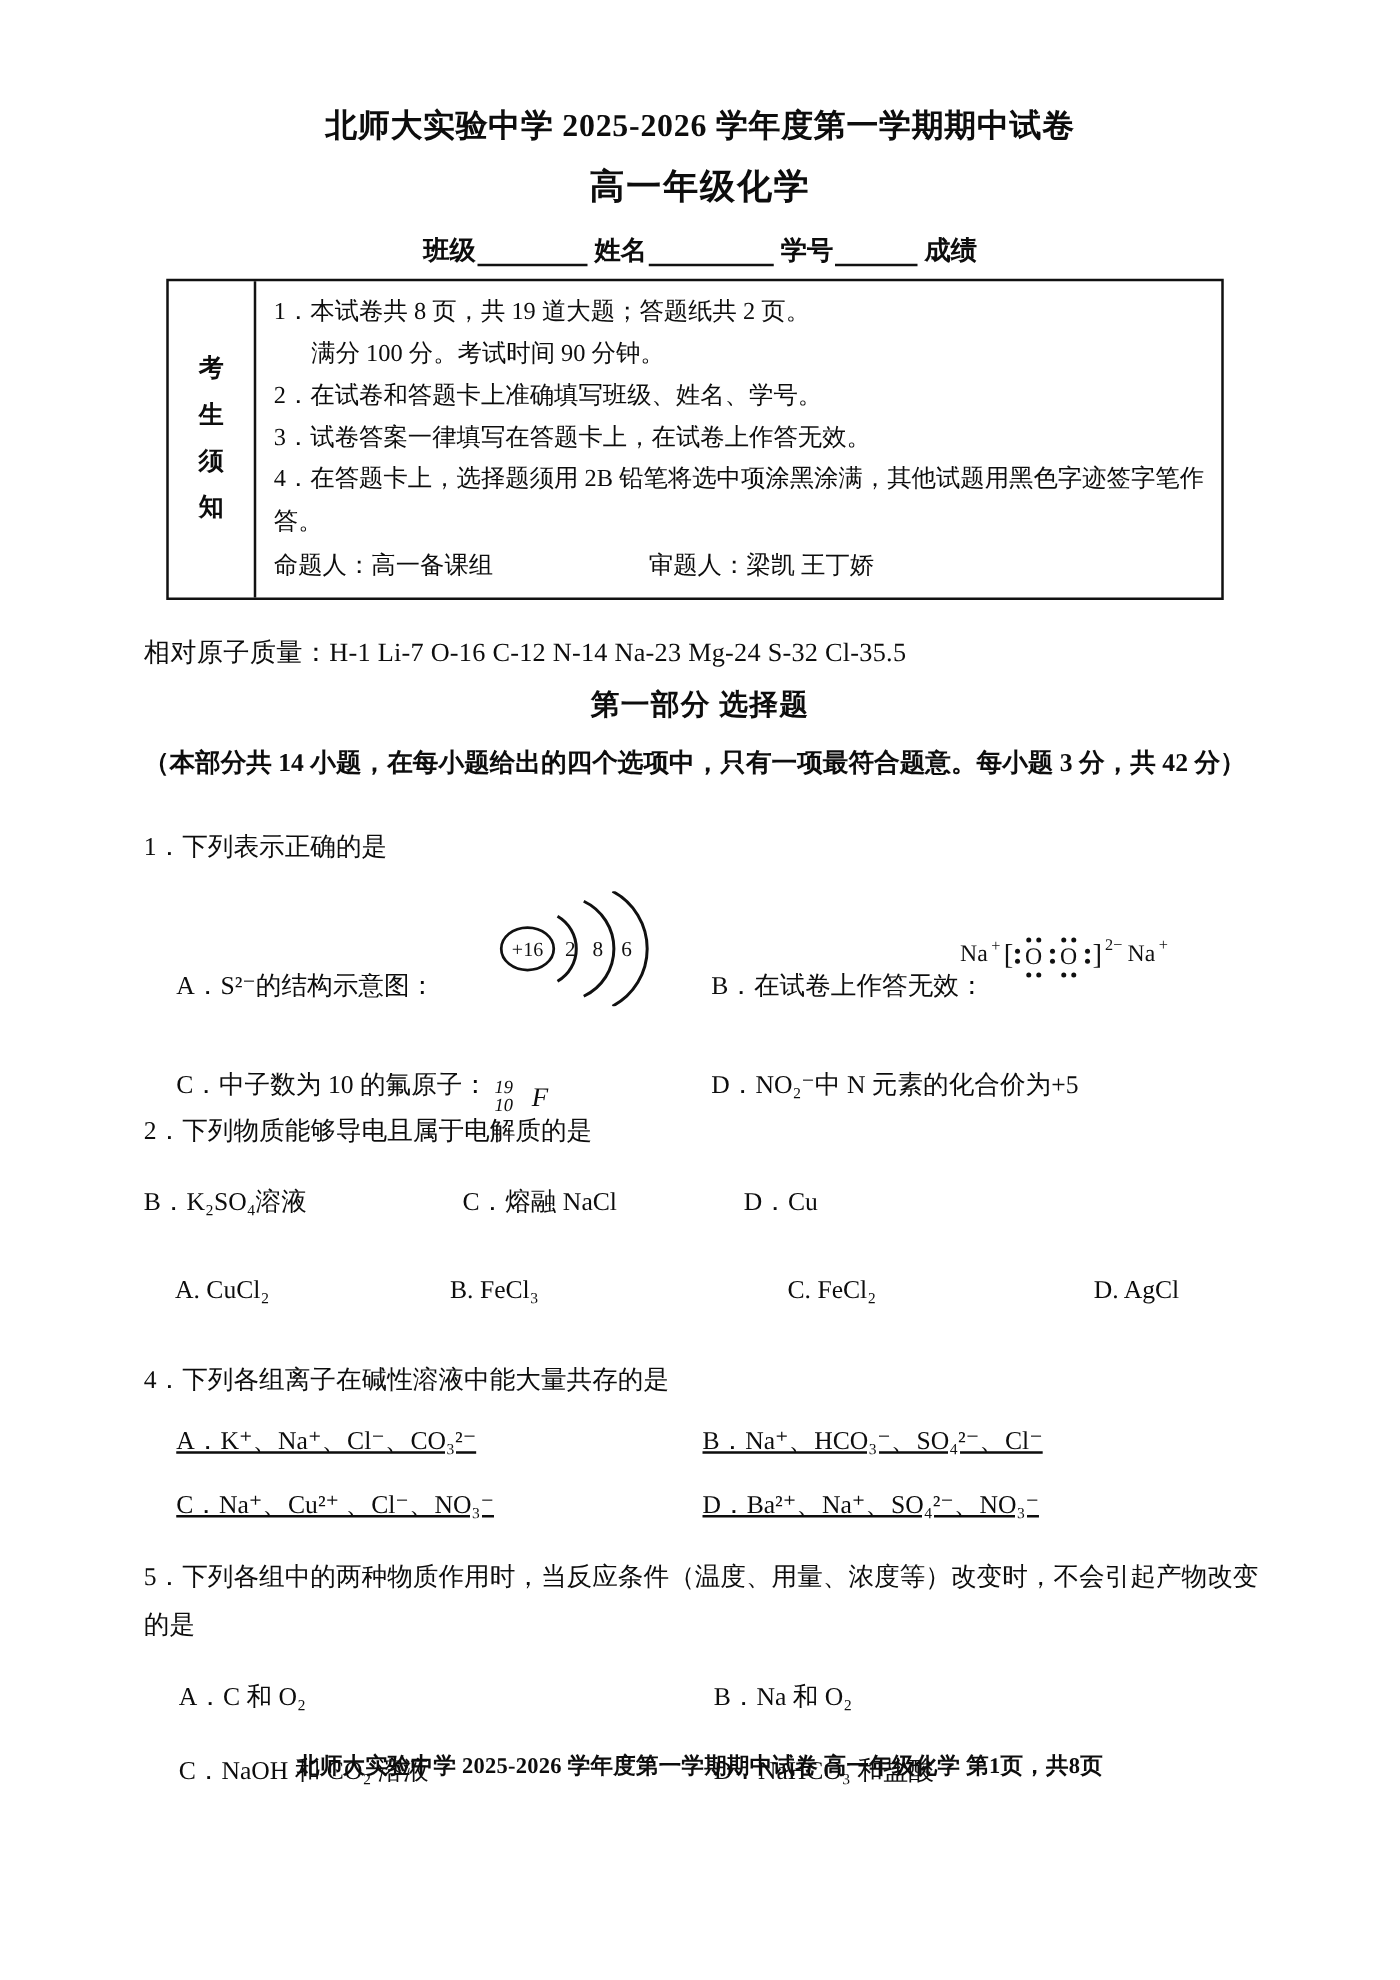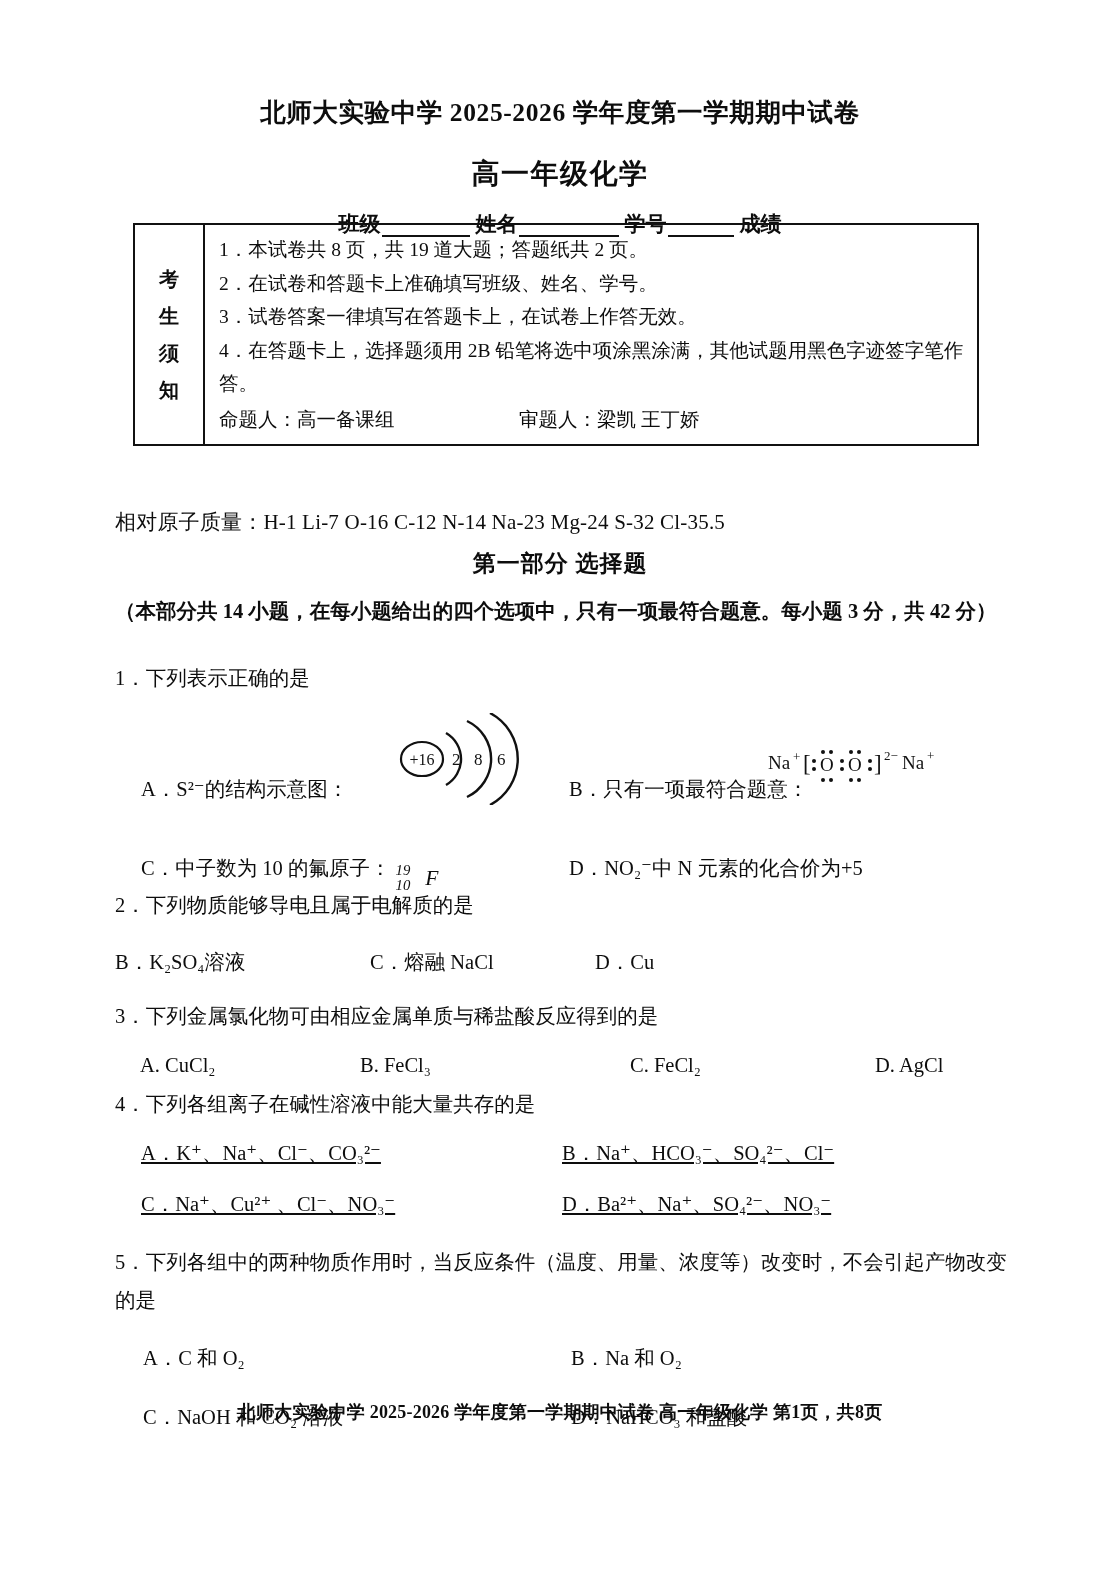--- a/index.html
+++ b/index.html
@@ -22,21 +22,21 @@
     width: 1120px;
     height: 1584px;
     background: #fff;
   }
   
   .doc-title {
     text-align: center;
     font-size: 25.5px;
     font-weight: bold;
     letter-spacing: 0.6px;
-    margin: 12px;
+    margin: 0;
     padding-top: 86px;
     line-height: 1.2;
   }
   .doc-subtitle {
     text-align: center;
     font-size: 28px;
     font-weight: bold;
     letter-spacing: 1.5px;
     margin: 0;
     padding-top: 16px;
@@ -255,20 +255,21 @@
 
   <div class="notice">
     <div class="notice-left">
       <span>考</span>
       <span>生</span>
       <span>须</span>
       <span>知</span>
     </div>
     <div class="notice-right">
       <p>1．本试卷共 8 页，共 19 道大题；答题纸共 2 页。</p>
+      <p class="indent">满分 100 分。考试时间 90 分钟。</p>
       <p>2．在试卷和答题卡上准确填写班级、姓名、学号。</p>
       <p>3．试卷答案一律填写在答题卡上，在试卷上作答无效。</p>
       <p class="wrap">4．在答题卡上，选择题须用 2B 铅笔将选中项涂黑涂满，其他试题用黑色字迹签字笔作答。</p>
       <div class="author-row">
         <span class="a1">命题人：高一备课组</span>
         <span>审题人：梁凯 王丁娇</span>
       </div>
     </div>
   </div>
 
@@ -290,21 +291,21 @@
           <text x="24" y="52" font-size="16" text-anchor="middle" font-family="Liberation Serif, serif" fill="#111">+16</text>
           <path d="M 48 20 A 30 30 0 0 1 48 72" fill="none" stroke="#111" stroke-width="2.4"></path>
           <path d="M 69 8 A 42 42 0 0 1 69 84" fill="none" stroke="#111" stroke-width="2.4"></path>
           <path d="M 92 0 A 52 52 0 0 1 92 92" fill="none" stroke="#111" stroke-width="2.4"></path>
           <text x="54" y="52" font-size="17" font-family="Liberation Serif, serif" fill="#111">2</text>
           <text x="76" y="52" font-size="17" font-family="Liberation Serif, serif" fill="#111">8</text>
           <text x="99" y="52" font-size="17" font-family="Liberation Serif, serif" fill="#111">6</text>
         </svg>
       </div>
       <div class="lbl-b">
-        <span>B．</span><span>只有一项最符合题意：</span>
+        <span>B．</span><span>在试卷上作答无效：</span>
         
         <svg class="lewis-fig" viewBox="0 0 190 54" width="190" height="54">
           <text x="2" y="34" font-size="19" font-family="Liberation Serif, serif" fill="#111">Na</text>
           <text x="27" y="26" font-size="13" font-family="Liberation Serif, serif" fill="#111">+</text>
           <text x="37" y="36" font-size="23" font-family="Liberation Serif, serif" fill="#111">[</text>
           <circle cx="48" cy="26" r="2" fill="#111"></circle>
           <circle cx="48" cy="34" r="2" fill="#111"></circle>
           <text x="54" y="36" font-size="19" font-family="Liberation Serif, serif" fill="#111">O</text>
           <circle cx="57" cy="17" r="2" fill="#111"></circle>
           <circle cx="65" cy="17" r="2" fill="#111"></circle>
@@ -348,23 +349,20 @@
       <span>2．</span><span>下列物质能够导电且属于电解质的是</span>
     </p>
     <div class="opts">
       <span class="opt o2">B．K₂SO₄溶液</span>
       <span class="opt o3">C．熔融 NaCl</span>
       <span class="opt o4">D．Cu</span>
     </div>
   </div>
 
   <div class="q" id="q3">
-    <p class="q-stem">
-      <span>3．</span><span>下列金属氯化物可由相应金属单质与稀盐酸反应得到的是</span>
-    </p>
     <div class="opts">
       <span class="opt o1">A. CuCl₂</span>
       <span class="opt o2">B. FeCl₃</span>
       <span class="opt o3">C. FeCl₂</span>
       <span class="opt o4">D. AgCl</span>
     </div>
   </div>
 
   <div class="q" id="q4">
     <p class="q-stem">

